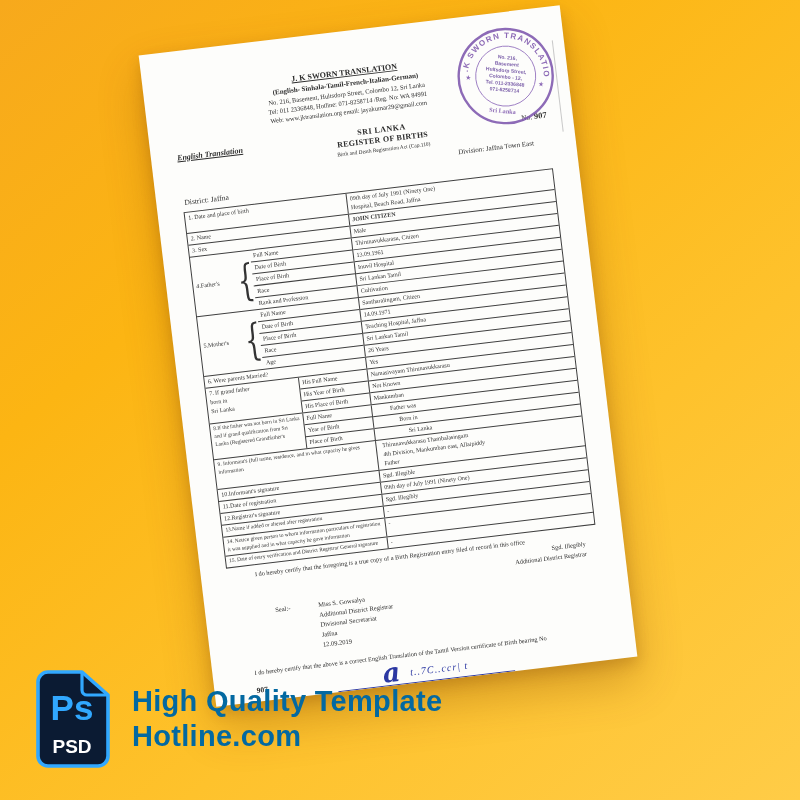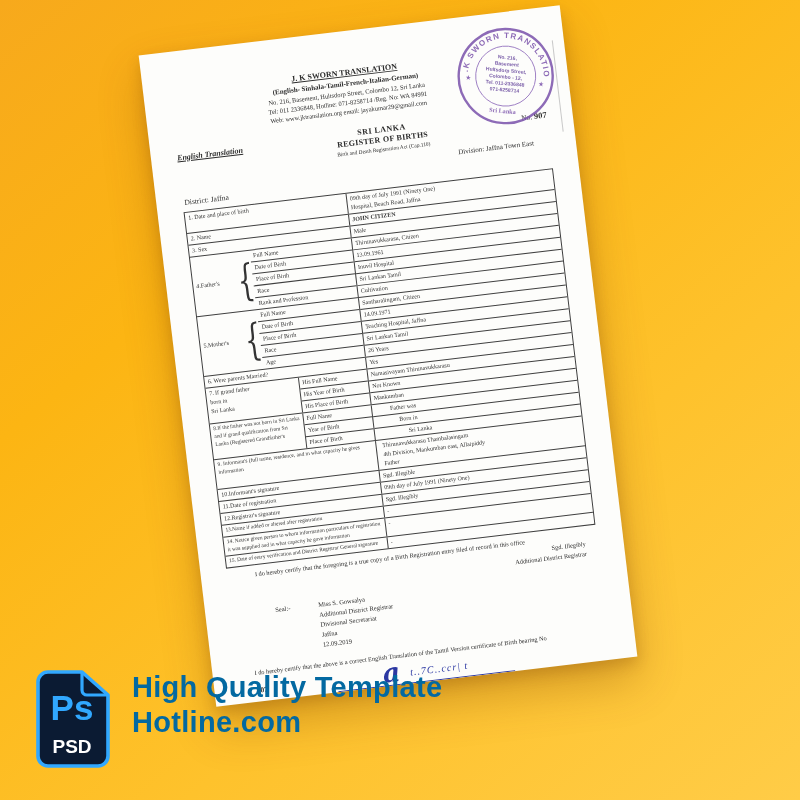--- a/index.html
+++ b/index.html
@@ -66,21 +66,21 @@
   .certify2{font-size:6.3px;margin:11px 0 0 16px;}
   .c2no{font-size:7.5px;font-weight:bold;margin:10px 0 0 16px;}
   .translator{width:215px;margin:-16px auto 0;text-align:center;color:#2c38a2;}
   .sig-line{display:flex;align-items:flex-end;justify-content:center;gap:10px;border-bottom:1.4px solid #2c38a2;padding:0 14px 1px;width:150px;margin:0 auto;}
   .hand-a{font-size:27px;line-height:.75;font-style:italic;font-weight:bold;font-family:"DejaVu Serif",serif;}
   .hand-s{font-size:10px;font-style:italic;letter-spacing:1px;padding-bottom:4px;}
   .sig-name{font-weight:bold;font-size:8.6px;letter-spacing:.6px;color:#1d2a8e;margin-top:2px;}
   .sig-info{margin-top:1px;line-height:1.5;}
   .sig-info div{font-size:5.8px;font-weight:bold;color:#3442ab;}
   
-  .badge{position:absolute;left:36px;top:670px;display:flex;gap:22px;}
+  .badge{position:absolute;left:36px;top:670px;display:flex;align-items:center;gap:22px;}
   .wm-text{color:#0369a1;font-weight:bold;font-size:29px;line-height:1.2;letter-spacing:.3px;}
 </style>
 </head>
 <body>
 
 <div class="paper">
   <div class="scan-edge"></div>
 
   <div class="letterhead">
     <div class="lh1">J. K SWORN TRANSLATION</div>

